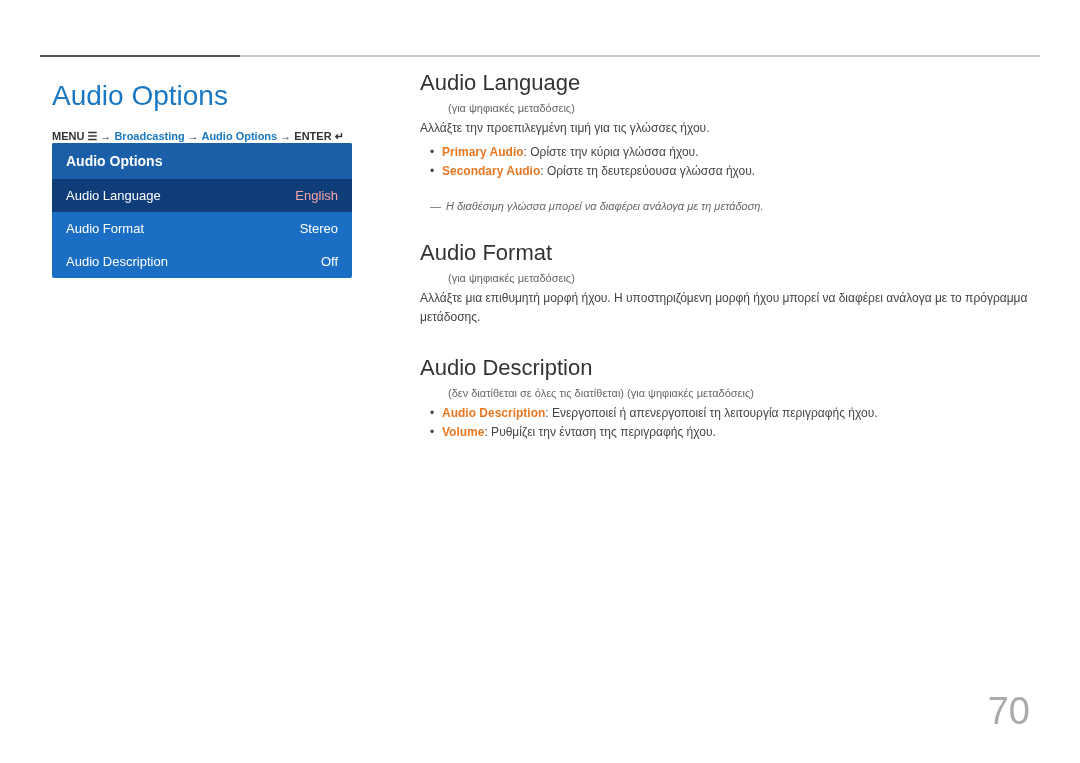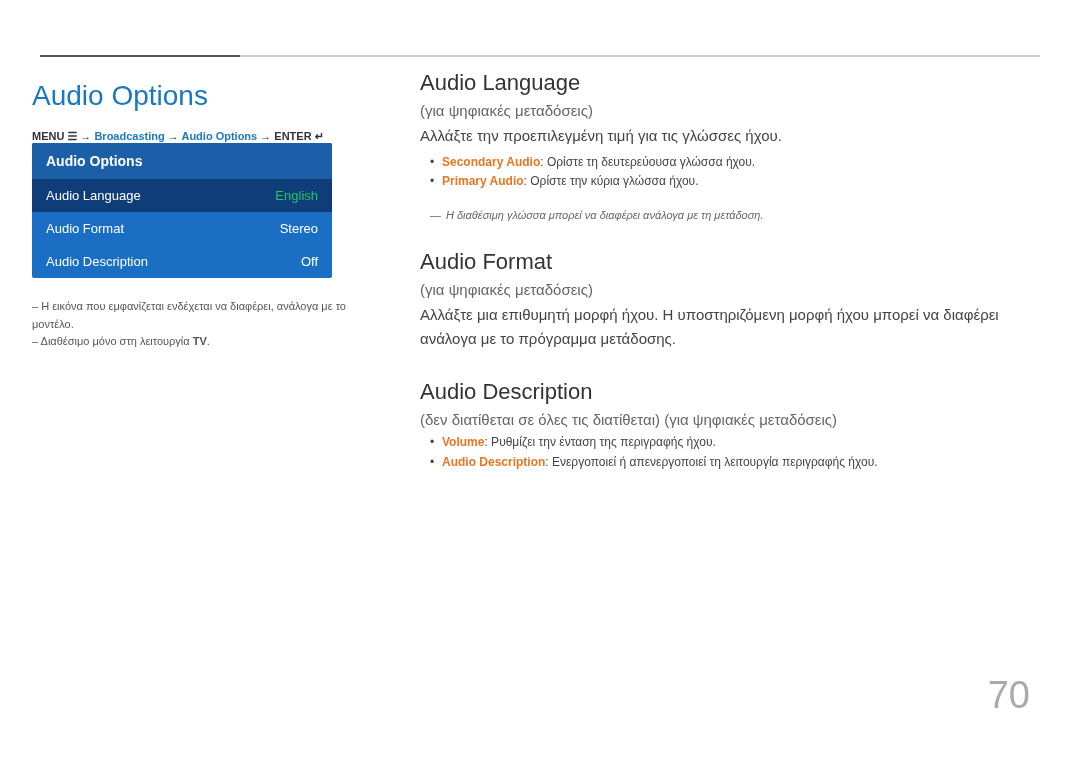--- a/index.html
+++ b/index.html
@@ -27,21 +27,21 @@
       top: 55px;
       left: 40px;
       width: 200px;
       height: 2px;
       background: #555;
     }
 
     .left-panel {
       position: absolute;
       top: 70px;
-      left: 32px;
+      left: 52px;
       width: 320px;
     }
 
     .page-title {
       font-size: 28px;
       font-weight: 300;
       color: #1a78c2;
       margin-bottom: 18px;
       margin-top: 10px;
     }
@@ -78,21 +78,21 @@
       justify-content: space-between;
       align-items: center;
       padding: 9px 14px;
       color: #fff;
       font-size: 13px;
     }
     .menu-item.active {
       background: #0e3d7a;
     }
     .menu-item .value {
-      color: #22c55e;
+      color: #fca5a5;
     }
     .menu-item .value-white {
       color: #fff;
     }
 
     .footnotes {
       margin-top: 20px;
       font-size: 11px;
       color: #555;
       line-height: 1.6;
@@ -113,27 +113,28 @@
     }
 
     .section-title {
       font-size: 22px;
       font-weight: 300;
       color: #333;
       margin-bottom: 6px;
     }
 
     .section-subtitle {
-      font-size: 15px;
+      font-size: 11px;
       color: #666;
       margin-bottom: 5px;
+      margin-left: 28px;
     }
 
     .section-text {
-      font-size: 15px;
+      font-size: 12px;
       color: #444;
       line-height: 1.6;
       margin-bottom: 5px;
     }
 
     .bullet-list {
       list-style: none;
       padding-left: 10px;
     }
     .bullet-list li {
@@ -162,21 +163,21 @@
       position: relative;
       margin-top: 18px;
     }
     .note-line::before {
       content: '—';
       margin-right: 5px;
     }
 
     .page-number {
       position: absolute;
-      bottom: 46px;
+      bottom: 30px;
       right: 50px;
       font-size: 38px;
       font-weight: 200;
       color: #aaa;
     }
   </style>
 </head>
 <body>
 
 <div class="top-line"></div>
@@ -198,49 +199,45 @@
     <div class="menu-item">
       <span>Audio Format</span>
       <span class="value-white">Stereo</span>
     </div>
     <div class="menu-item">
       <span>Audio Description</span>
       <span class="value-white">Off</span>
     </div>
   </div>
 
-  <div class="footnotes">
-    <div>– Η εικόνα που εμφανίζεται ενδέχεται να διαφέρει, ανάλογα με το μοντέλο.</div>
-    <div>– Διαθέσιμο μόνο στη λειτουργία <span class="tv-bold">TV</span>.</div>
-  </div>
 </div>
 
 <div class="right-panel">
 
   <div class="section">
     <h2 class="section-title">Audio Language</h2>
     <div class="section-subtitle">(για ψηφιακές μεταδόσεις)</div>
     <div class="section-text">Αλλάξτε την προεπιλεγμένη τιμή για τις γλώσσες ήχου.</div>
     <ul class="bullet-list">
+      <li><span class="highlight-orange">Primary Audio</span>: Ορίστε την κύρια γλώσσα ήχου.</li>
       <li><span class="highlight-orange">Secondary Audio</span>: Ορίστε τη δευτερεύουσα γλώσσα ήχου.</li>
-      <li><span class="highlight-orange">Primary Audio</span>: Ορίστε την κύρια γλώσσα ήχου.</li>
     </ul>
     <div class="note-line">Η διαθέσιμη γλώσσα μπορεί να διαφέρει ανάλογα με τη μετάδοση.</div>
   </div>
 
   <div class="section">
     <h2 class="section-title">Audio Format</h2>
     <div class="section-subtitle">(για ψηφιακές μεταδόσεις)</div>
     <div class="section-text">Αλλάξτε μια επιθυμητή μορφή ήχου. Η υποστηριζόμενη μορφή ήχου μπορεί να διαφέρει ανάλογα με το πρόγραμμα μετάδοσης.</div>
   </div>
 
   <div class="section">
     <h2 class="section-title">Audio Description</h2>
     <div class="section-subtitle">(δεν διατίθεται σε όλες τις διατίθεται) (για ψηφιακές μεταδόσεις)</div>
     <ul class="bullet-list">
+      <li><span class="highlight-orange">Audio Description</span>: Ενεργοποιεί ή απενεργοποιεί τη λειτουργία περιγραφής ήχου.</li>
       <li><span class="highlight-orange">Volume</span>: Ρυθμίζει την ένταση της περιγραφής ήχου.</li>
-      <li><span class="highlight-orange">Audio Description</span>: Ενεργοποιεί ή απενεργοποιεί τη λειτουργία περιγραφής ήχου.</li>
     </ul>
   </div>
 
 </div>
 
 <div class="page-number">70</div>
 
 </body></html>

